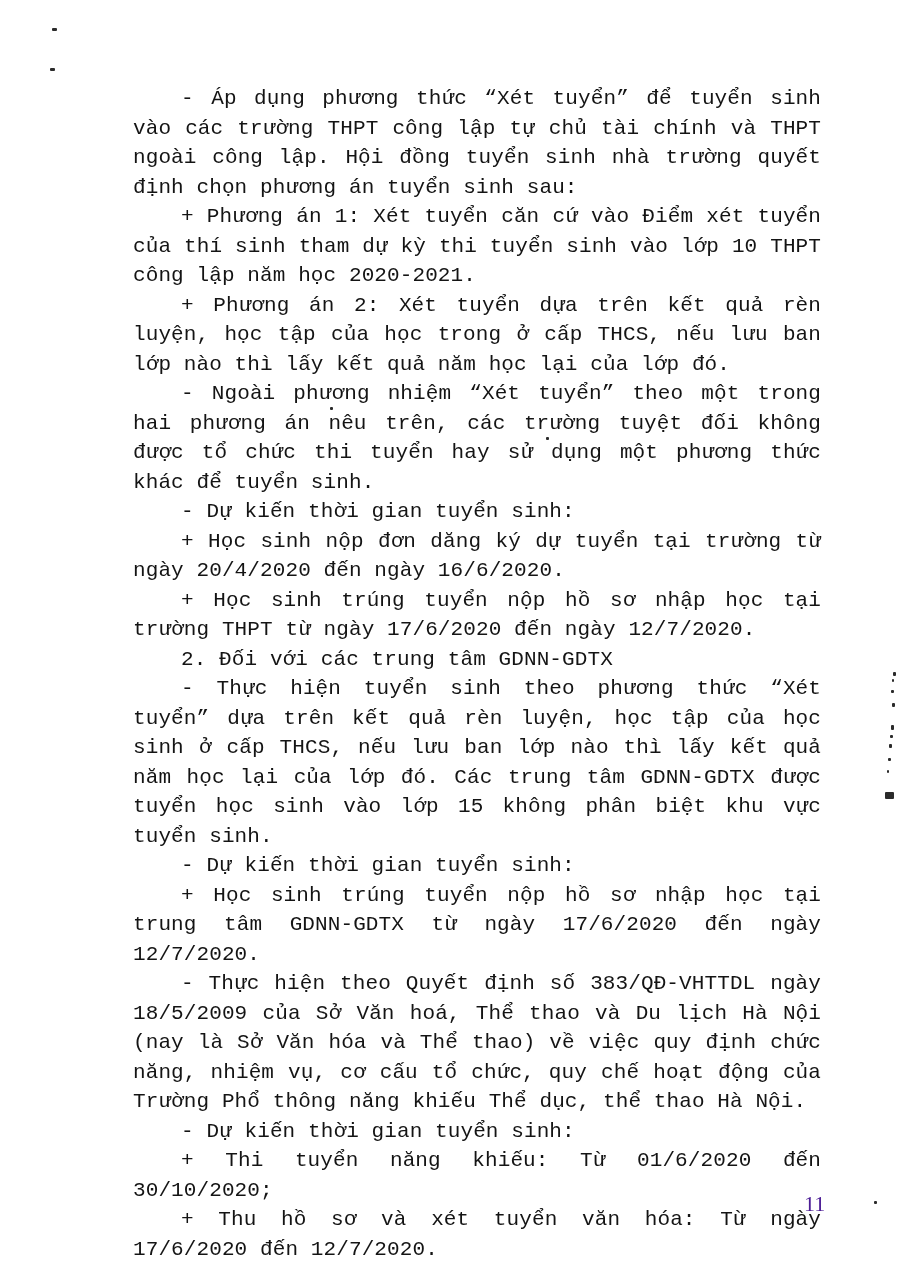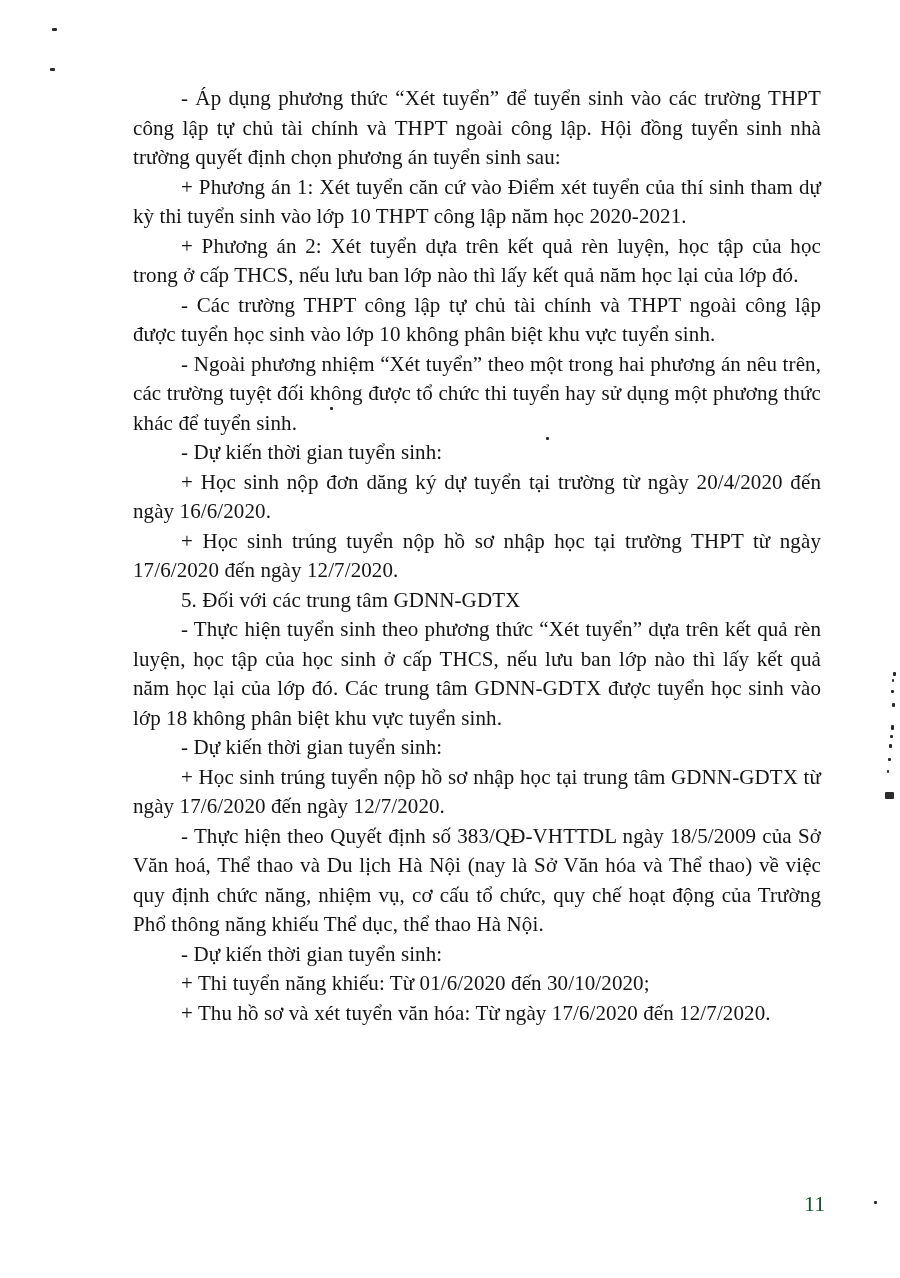--- a/index.html
+++ b/index.html
@@ -17,60 +17,60 @@
     color: #141414;
   }
   .text-block {
     position: absolute;
     left: 133px;
     top: 84px;
     width: 688px;
     font-size: 21px;
     line-height: 29.5px;
     text-align: justify;
+    font-family: Liberation Mono, monospace;
   }
   .para {
     margin: 0;
     text-indent: 48px;
     letter-spacing: 0.1px;
   }
   .para.bold {
     font-weight: bold;
   }
   .page-number {
     position: absolute;
     left: 804px;
     top: 1191px;
     font-size: 22px;
     line-height: 26px;
-    color: #14532d;
+    color: #4c1d95;
     text-align: center;
   }
   .speck {
     position: absolute;
     background: #2b2b2b;
     border-radius: 1px;
   }
 </style>
 </head>
 <body>
 
 <div class="page">
 
   <div class="text-block">
       <p class="para">- Áp dụng phương thức “Xét tuyển” để tuyển sinh vào các trường THPT công lập tự chủ tài chính và THPT ngoài công lập. Hội đồng tuyển sinh nhà trường quyết định chọn phương án tuyển sinh sau:</p>
       <p class="para">+ Phương án 1: Xét tuyển căn cứ vào Điểm xét tuyển của thí sinh tham dự kỳ thi tuyển sinh vào lớp 10 THPT công lập năm học 2020-2021.</p>
       <p class="para">+ Phương án 2: Xét tuyển dựa trên kết quả rèn luyện, học tập của học trong ở cấp THCS, nếu lưu ban lớp nào thì lấy kết quả năm học lại của lớp đó.</p>
-      <p class="para">- Các trường THPT công lập tự chủ tài chính và THPT ngoài công lập được tuyển học sinh vào lớp 10 không phân biệt khu vực tuyển sinh.</p>
       <p class="para">- Ngoài phương nhiệm “Xét tuyển” theo một trong hai phương án nêu trên, các trường tuyệt đối không được tổ chức thi tuyển hay sử dụng một phương thức khác để tuyển sinh.</p>
       <p class="para">- Dự kiến thời gian tuyển sinh:</p>
       <p class="para">+ Học sinh nộp đơn dăng ký dự tuyển tại trường từ ngày 20/4/2020 đến ngày 16/6/2020.</p>
       <p class="para">+ Học sinh trúng tuyển nộp hồ sơ nhập học tại trường THPT từ ngày 17/6/2020 đến ngày 12/7/2020.</p>
-      <p class="para">5. Đối với các trung tâm GDNN-GDTX</p>
-      <p class="para">- Thực hiện tuyển sinh theo phương thức “Xét tuyển” dựa trên kết quả rèn luyện, học tập của học sinh ở cấp THCS, nếu lưu ban lớp nào thì lấy kết quả năm học lại của lớp đó. Các trung tâm GDNN-GDTX được tuyển học sinh vào lớp 18 không phân biệt khu vực tuyển sinh.</p>
+      <p class="para">2. Đối với các trung tâm GDNN-GDTX</p>
+      <p class="para">- Thực hiện tuyển sinh theo phương thức “Xét tuyển” dựa trên kết quả rèn luyện, học tập của học sinh ở cấp THCS, nếu lưu ban lớp nào thì lấy kết quả năm học lại của lớp đó. Các trung tâm GDNN-GDTX được tuyển học sinh vào lớp 15 không phân biệt khu vực tuyển sinh.</p>
       <p class="para">- Dự kiến thời gian tuyển sinh:</p>
       <p class="para">+ Học sinh trúng tuyển nộp hồ sơ nhập học tại trung tâm GDNN-GDTX từ ngày 17/6/2020 đến ngày 12/7/2020.</p>
       <p class="para">- Thực hiện theo Quyết định số 383/QĐ-VHTTDL ngày 18/5/2009 của Sở Văn hoá, Thể thao và Du lịch Hà Nội (nay là Sở Văn hóa và Thể thao) về việc quy định chức năng, nhiệm vụ, cơ cấu tổ chức, quy chế hoạt động của Trường Phổ thông năng khiếu Thể dục, thể thao Hà Nội.</p>
       <p class="para">- Dự kiến thời gian tuyển sinh:</p>
       <p class="para">+ Thi tuyển năng khiếu: Từ 01/6/2020 đến 30/10/2020;</p>
       <p class="para">+ Thu hồ sơ và xét tuyển văn hóa: Từ ngày 17/6/2020 đến 12/7/2020.</p>
     </div>
 
   <div class="page-number">11</div>
 

